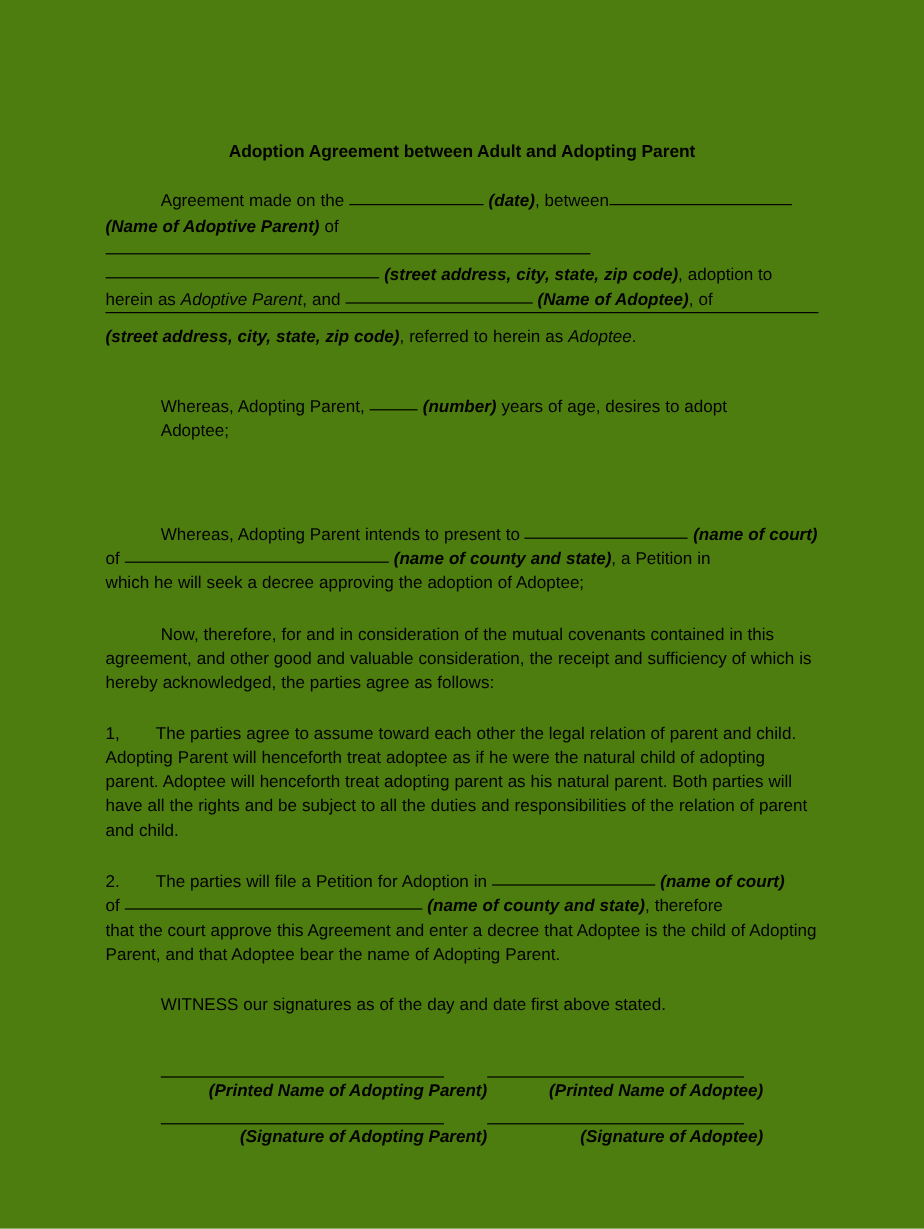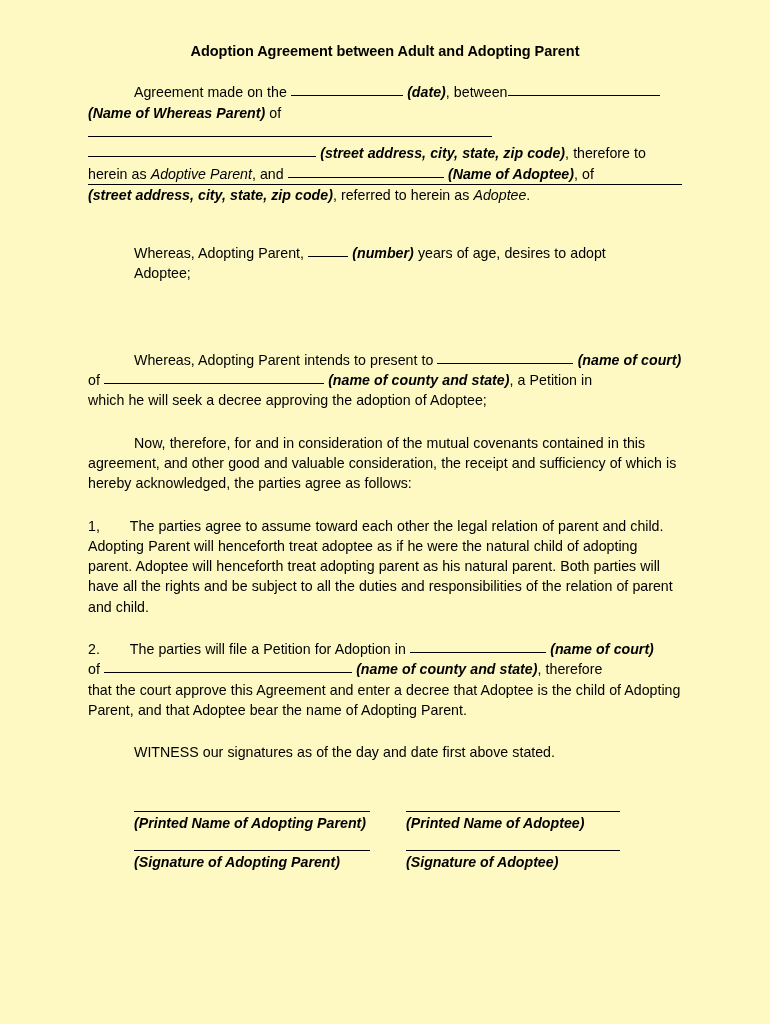--- a/index.html
+++ b/index.html
@@ -14,22 +14,22 @@
     font-family: "Liberation Sans", sans-serif;
     color: #000000;
     position: relative;
     overflow: hidden;
   }
   .page {
     position: absolute;
     left: 0; top: 0;
     width: 770px;
     height: 1024px;
-    background: #fef9c3;
-    padding: 43px 88px 0 88px;
+    background: #4d7c0f;
+    padding: 119px 88px 0 88px;
   }
   .doc-title {
     text-align: center;
     font-size: 14.5px;
     font-weight: bold;
     letter-spacing: -0.05px;
     margin: 0 0 22px 0;
     line-height: 1.2;
   }
   .para {
@@ -78,44 +78,45 @@
   }
   .sig-line.short-l { width: 236px; }
   .sig-line.short-r { width: 214px; }
   .sig-label {
     font-size: 14.2px;
     font-weight: bold;
     font-style: italic;
     line-height: 19px;
     margin-top: 2px;
     white-space: nowrap;
+    text-align: right;
   }
   .sig-gap { height: 17px; }
 </style>
 </head>
 <body>
 
 <div class="page">
 
   <div class="doc-title">Adoption Agreement between Adult and Adopting Parent</div>
 
   <div class="para">
     <span class="indent"></span><span>Agreement made on the</span>
     <span class="blank bl-date"></span>
     <span class="bi">(date)</span><span>, between</span><span class="blank bl-betw"></span><br>
-    <span class="bi">(Name of Whereas Parent)</span><span> of </span><span class="blank bl-addr1"></span><br>
+    <span class="bi">(Name of Adoptive Parent)</span><span> of </span><span class="blank bl-addr1"></span><br>
     <span class="blank bl-addr2"></span>
-    <span class="bi">(street address, city, state, zip code)</span><span>, therefore to</span><br>
+    <span class="bi">(street address, city, state, zip code)</span><span>, adoption to</span><br>
     <span>herein as </span><span class="i">Adoptive Parent</span><span>, and </span><span class="blank bl-name"></span>
     <span class="bi">(Name of Adoptee)</span><span>, of</span>
   </div>
 
   <div class="bl-full"></div>
 
-  <div class="para" style="margin-top:0;">
+  <div class="para" style="margin-top:10px;">
     <span class="bi">(street address, city, state, zip code)</span><span>, referred to herein as </span><span class="i">Adoptee</span><span>.</span>
   </div>
 
   <div class="gap-lg"></div>
 
   <div class="para">
     <div class="indent-block">
       <span>Whereas, Adopting Parent, </span><span class="blank bl-num"></span>
       <span class="bi">(number)</span><span> years of age, desires to adopt</span><br>
       <span>Adoptee;</span>

